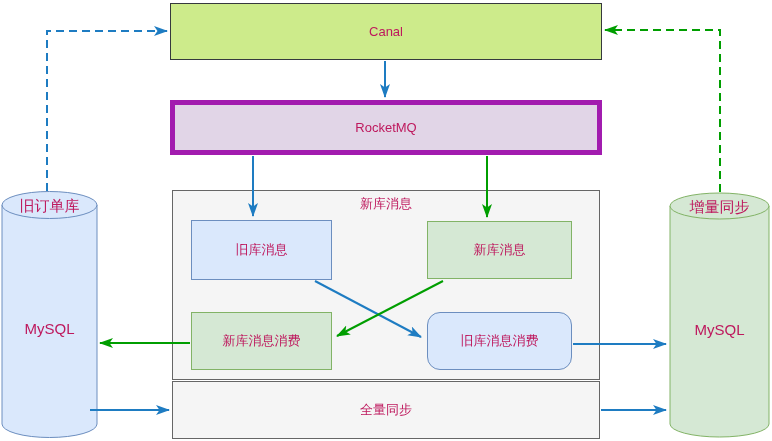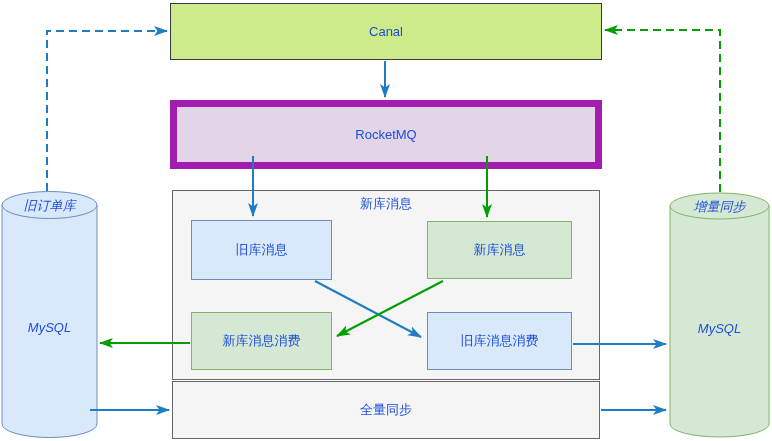--- a/index.html
+++ b/index.html
@@ -1,40 +1,40 @@
 <!DOCTYPE html>
 <html><head>
 <meta charset="utf-8">
 <style>
   html,body { margin:0; padding:0; background:#ffffff; }
   .canvas {
     position:relative; width:772px; height:441px; background:#ffffff;
-    font-family:"Liberation Sans","DejaVu Sans",sans-serif; color:#1d4ed8;
+    font-family:"Liberation Sans","DejaVu Sans",sans-serif; color:#be185d;
     overflow:hidden;
   }
   .layer { position:absolute; left:0; top:0; width:772px; height:441px; }
   .arrows { pointer-events:none; z-index:3; }
   .shapes { z-index:0; }
   .node {
     position:absolute; box-sizing:border-box; display:flex;
     align-items:center; justify-content:center; text-align:center;
     font-size:13px; line-height:1.2; z-index:1;
   }
   .canal   { left:170px; top:3px;   width:432px; height:57px; background:#cdeb8b; border:1px solid #36393d; }
-  .rocketmq{ left:170px; top:100px; width:432px; height:69px; background:#e1d5e7; border:7px solid #a21caf;text-align:center; }
+  .rocketmq{ left:170px; top:100px; width:432px; height:55px; background:#e1d5e7; border:5px solid #a21caf;text-align:center; }
   .container { background:#f5f5f5; border:1px solid #666666; }
   .inc  { left:172px; top:190px; width:428px; height:190px; align-items:flex-start; padding-top:5px; }
   .full { left:172px; top:381px; width:428px; height:58px; }
   .box-blue  { background:#dae8fc; border:1px solid #6c8ebf; z-index:2; }
   .box-green { background:#d5e8d4; border:1px solid #82b366; z-index:2; }
   .old-msg      { left:191px; top:220px; width:141px; height:60px; }
   .new-msg      { left:427px; top:221px; width:145px; height:58px; }
   .new-consume  { left:191px; top:312px; width:141px; height:58px; }
-  .old-consume  { left:427px; top:312px; width:145px; height:58px; }
-  .cyl-label { position:absolute; text-align:center; font-size:13px; z-index:2;font-style:italic; }
+  .old-consume  { left:427px; top:312px; width:145px; height:58px;border-radius:13px; }
+  .cyl-label { position:absolute; text-align:center; font-size:15px; z-index:2; }
   .old-name   { left:2px;   top:197px; width:95px; }
   .old-engine { left:2px;   top:320px; width:95px; }
   .new-name   { left:670px; top:198px; width:99px; }
   .new-engine { left:670px; top:321px; width:99px; }
 </style>
 </head>
 <body>
 
 <div class="canvas">
 

